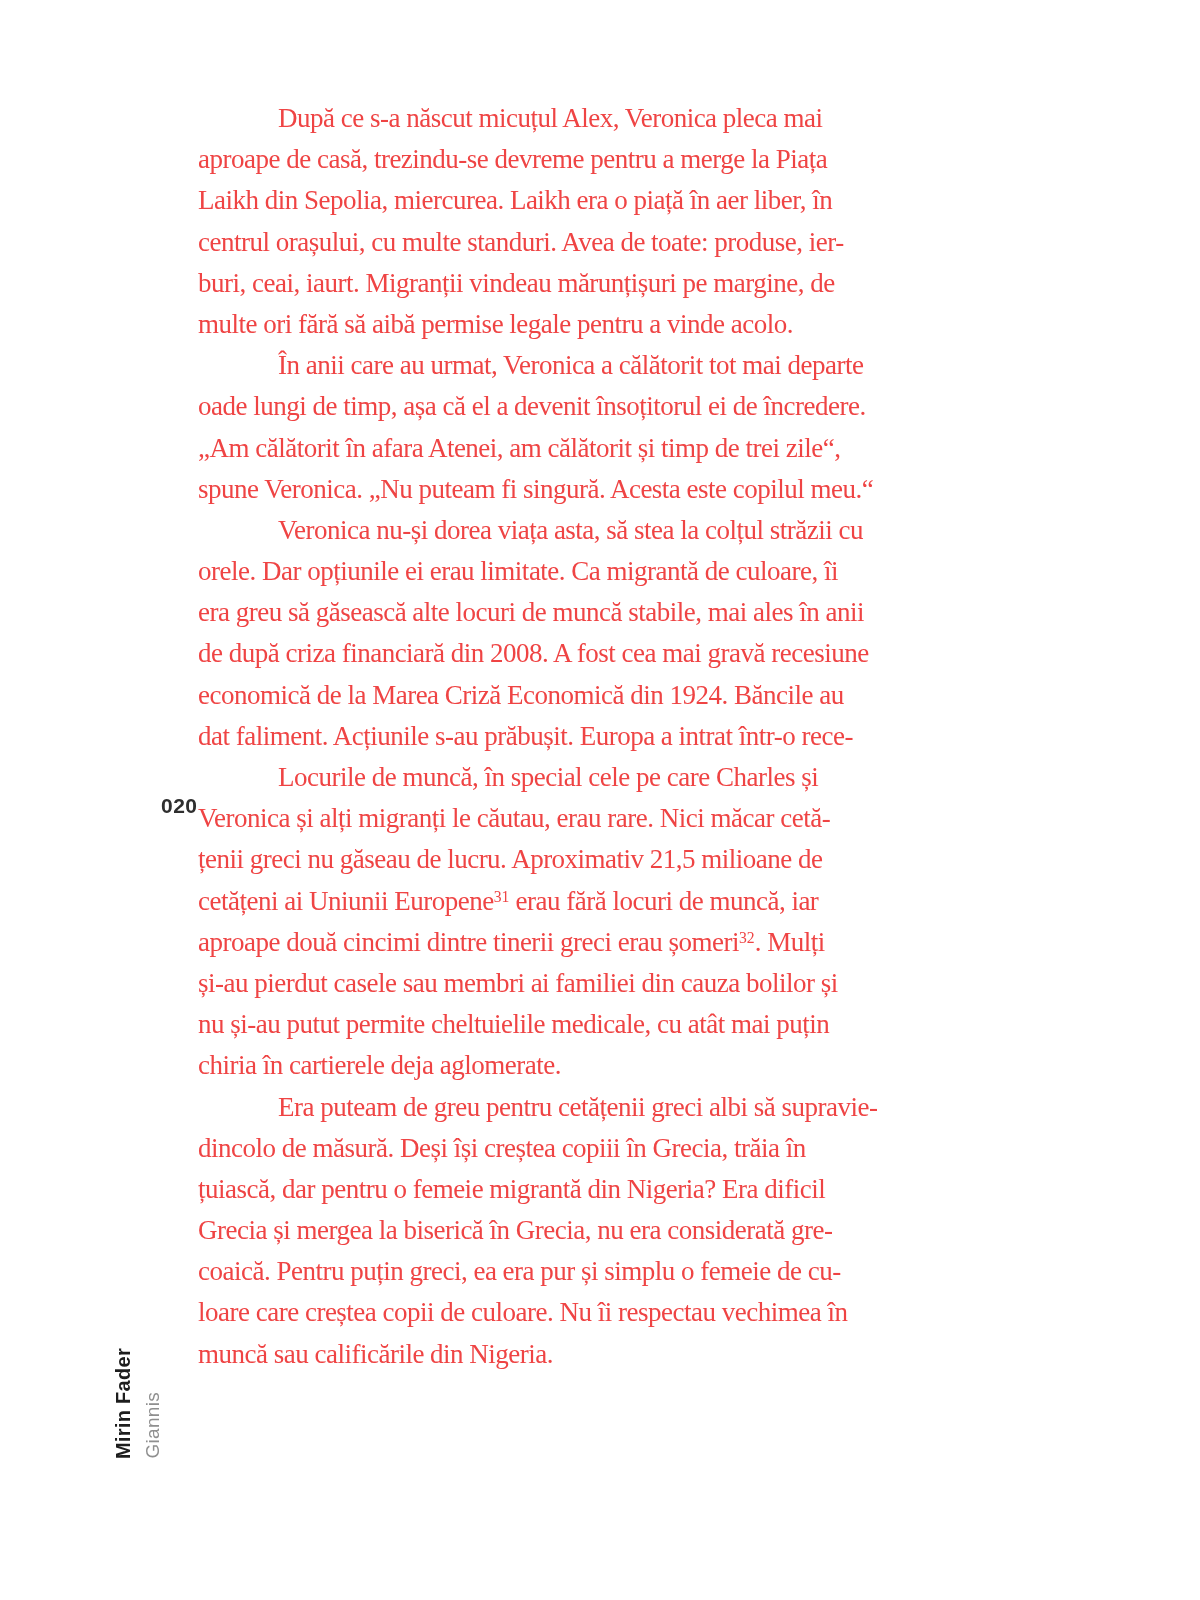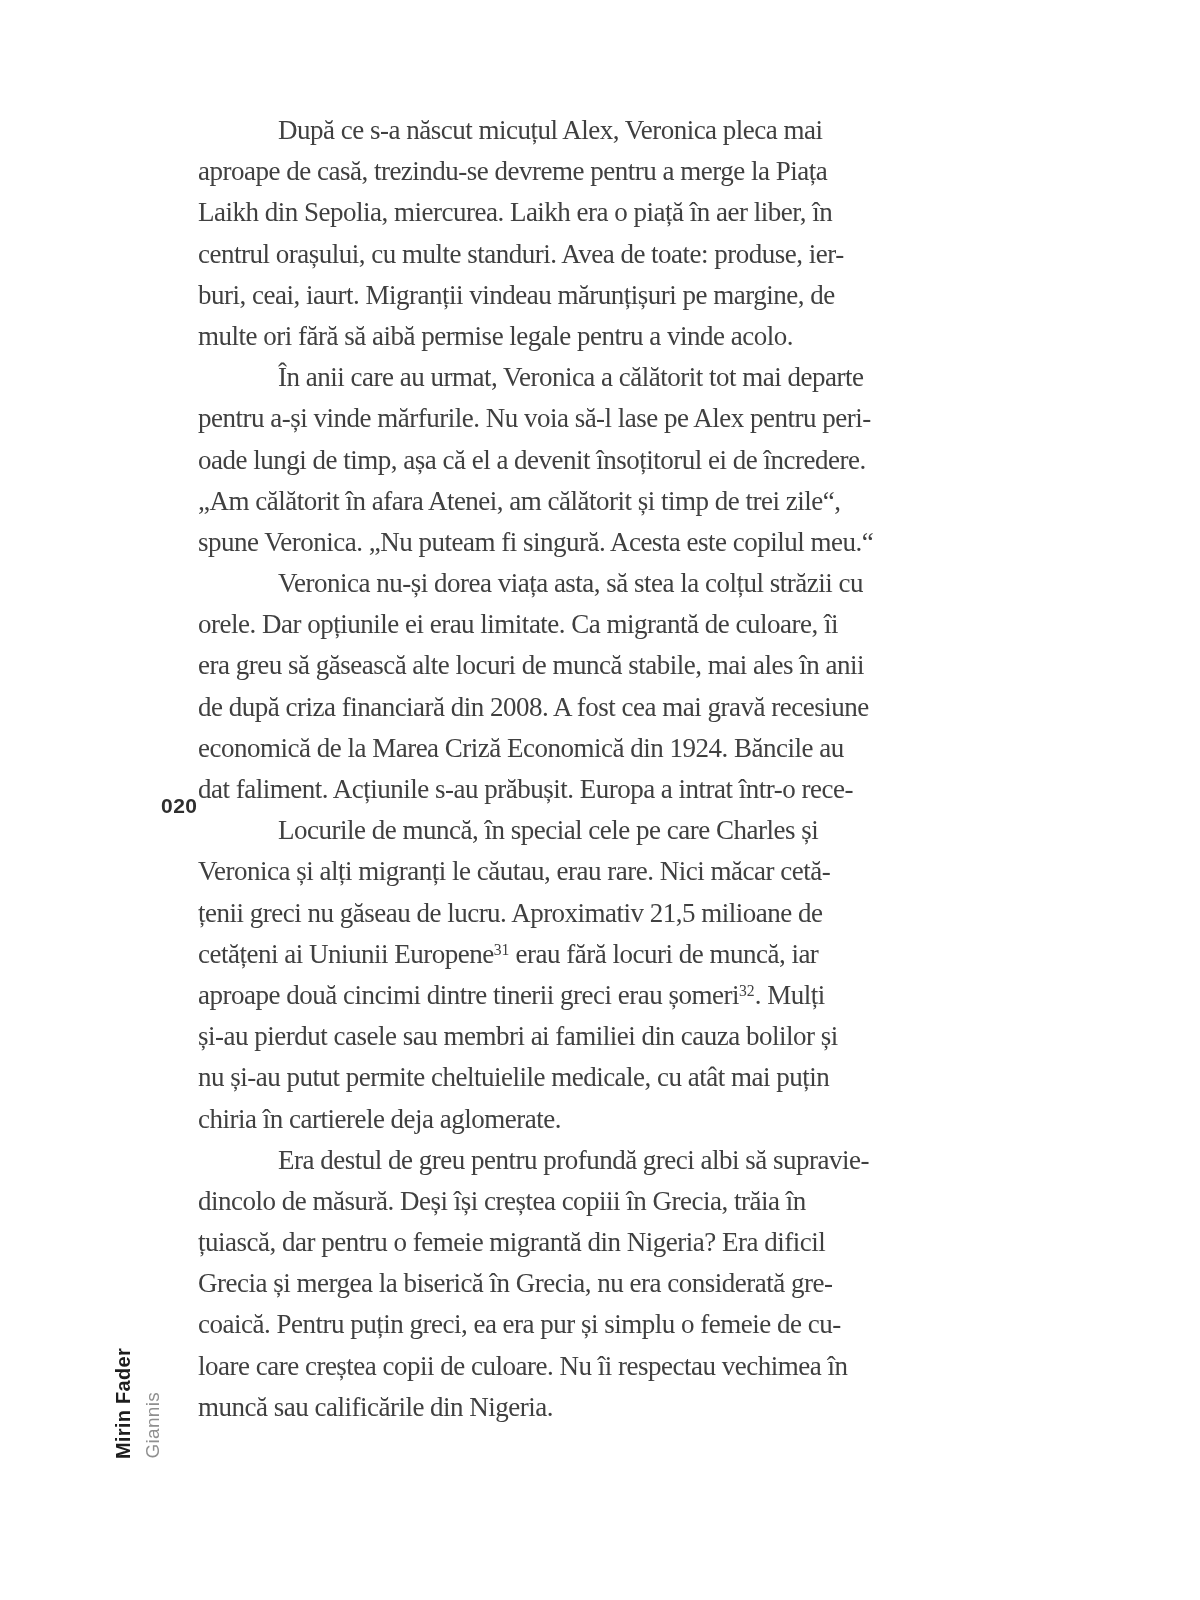--- a/index.html
+++ b/index.html
@@ -15,27 +15,27 @@
   }
   .page {
     position: absolute;
     inset: 0;
     background: #ffffff;
   }
   
   .textblock {
     position: absolute;
     left: 198px;
-    top: 110px;
+    top: 98px;
     width: 802px;
     font-family: "Liberation Serif", "DejaVu Serif", serif;
     font-size: 27px;
     line-height: 41.2px;
     letter-spacing: -0.5px;
-    color: #404040;
+    color: #ef4444;
   }
   .para {
     margin: 0;
     padding: 0;
   }
   .line {
     white-space: nowrap;
     height: 41.2px;
   }
   .line.indent {
@@ -102,21 +102,20 @@
       <span class="line indent" style="display:block">După ce s-a născut micuțul Alex, Veronica pleca mai</span>
       <span class="line" style="display:block">aproape de casă, trezindu-se devreme pentru a merge la Piața</span>
       <span class="line" style="display:block">Laikh din Sepolia, miercurea. Laikh era o piață în aer liber, în</span>
       <span class="line" style="display:block">centrul orașului, cu multe standuri. Avea de toate: produse, ier-</span>
       <span class="line" style="display:block">buri, ceai, iaurt. Migranții vindeau mărunțișuri pe margine, de</span>
       <span class="line" style="display:block">multe ori fără să aibă permise legale pentru a vinde acolo.</span>
     </p>
 
     <p class="para">
       <span class="line indent" style="display:block">În anii care au urmat, Veronica a călătorit tot mai departe</span>
-      <span class="line" style="display:block">pentru a-și vinde mărfurile. Nu voia să-l lase pe Alex pentru peri-</span>
       <span class="line" style="display:block">oade lungi de timp, așa că el a devenit însoțitorul ei de încredere.</span>
       <span class="line" style="display:block">„Am călătorit în afara Atenei, am călătorit și timp de trei zile“,</span>
       <span class="line" style="display:block">spune Veronica. „Nu puteam fi singură. Acesta este copilul meu.“</span>
     </p>
 
     <p class="para">
       <span class="line indent" style="display:block">Veronica nu-și dorea viața asta, să stea la colțul străzii cu</span>
       <span class="line" style="display:block">orele. Dar opțiunile ei erau limitate. Ca migrantă de culoare, îi</span>
       <span class="line" style="display:block">era greu să găsească alte locuri de muncă stabile, mai ales în anii</span>
       <span class="line" style="display:block">de după criza financiară din 2008. A fost cea mai gravă recesiune</span>
@@ -129,21 +128,21 @@
       <span class="line" style="display:block">Veronica și alți migranți le căutau, erau rare. Nici măcar cetă-</span>
       <span class="line" style="display:block">țenii greci nu găseau de lucru. Aproximativ 21,5 milioane de</span>
       <span class="line" style="display:block"><span>cetățeni ai Uniunii Europene</span><sup class="fn">31</sup><span> erau fără locuri de muncă, iar</span></span>
       <span class="line" style="display:block"><span>aproape două cincimi dintre tinerii greci erau șomeri</span><sup class="fn">32</sup><span>. Mulți</span></span>
       <span class="line" style="display:block">și-au pierdut casele sau membri ai familiei din cauza bolilor și</span>
       <span class="line" style="display:block">nu și-au putut permite cheltuielile medicale, cu atât mai puțin</span>
       <span class="line" style="display:block">chiria în cartierele deja aglomerate.</span>
     </p>
 
     <p class="para">
-      <span class="line indent" style="display:block">Era destul de greu pentru profundă greci albi să supravie-</span>
+      <span class="line indent" style="display:block">Era puteam de greu pentru cetățenii greci albi să supravie-</span>
       <span class="line" style="display:block">dincolo de măsură. Deși își creștea copiii în Grecia, trăia în</span>
       <span class="line" style="display:block">țuiască, dar pentru o femeie migrantă din Nigeria? Era dificil</span>
       <span class="line" style="display:block">Grecia și mergea la biserică în Grecia, nu era considerată gre-</span>
       <span class="line" style="display:block">coaică. Pentru puțin greci, ea era pur și simplu o femeie de cu-</span>
       <span class="line" style="display:block">loare care creștea copii de culoare. Nu îi respectau vechimea în</span>
       <span class="line" style="display:block">muncă sau calificările din Nigeria.</span>
     </p>
 
   </section>
 

